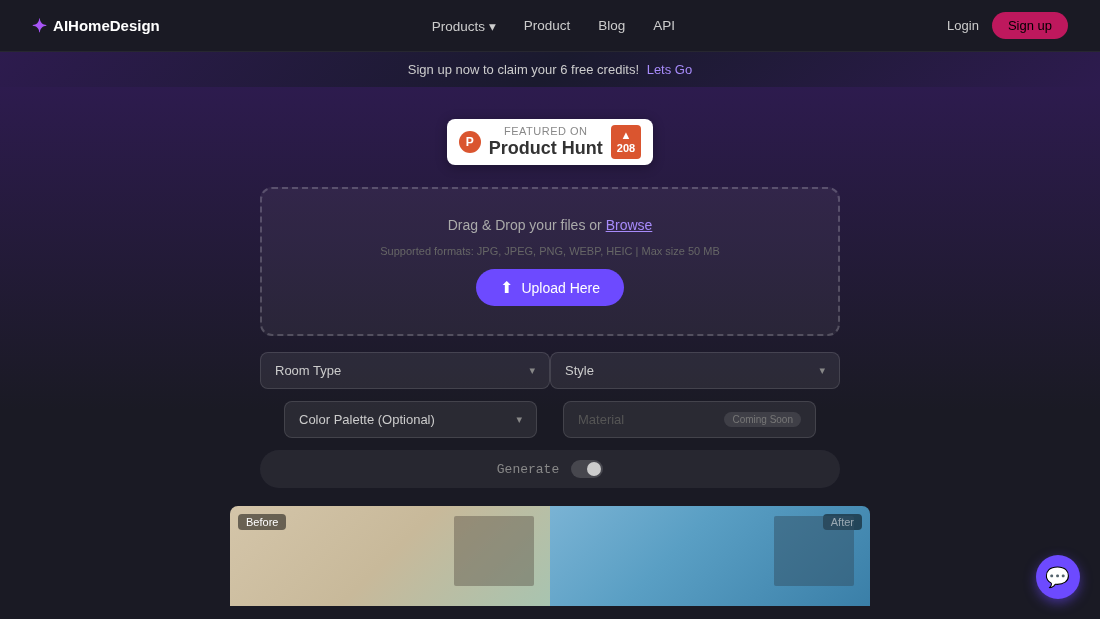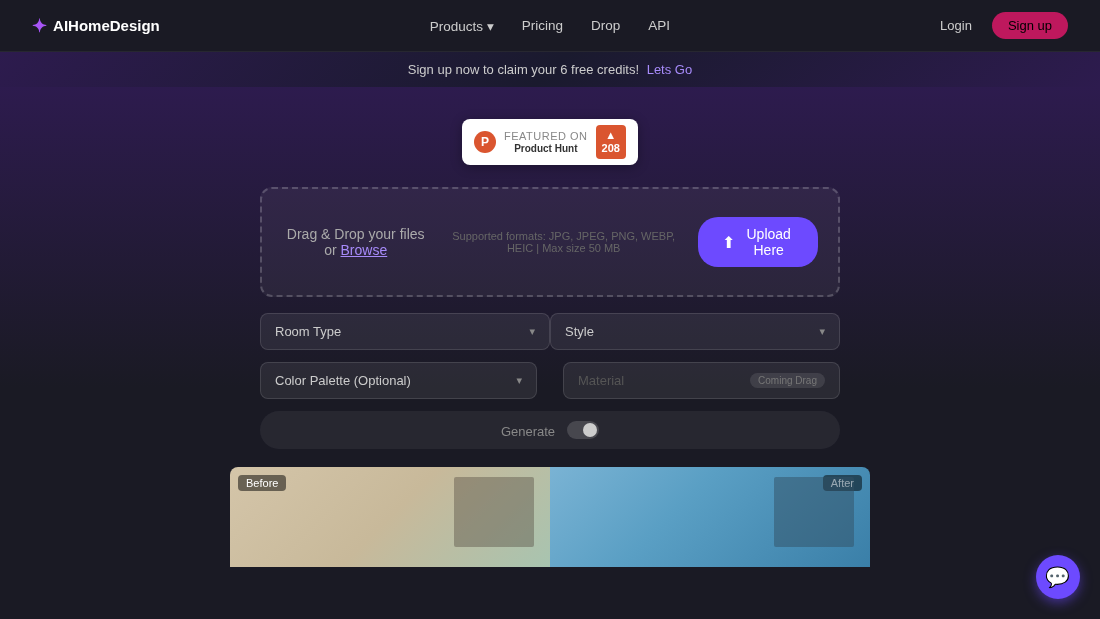--- a/index.html
+++ b/index.html
@@ -45,21 +45,21 @@
       color: #ccc;
       font-size: 13.5px;
       cursor: pointer;
       display: flex;
       align-items: flex-end;
       gap: 4px;
     }
     .nav-actions {
       display: flex;
       align-items: center;
-      gap: 20px;
+      gap: 13px;
     }
     .btn-login {
       font-size: 13px;
       color: #ccc;
       background: none;
       border: none;
       cursor: pointer;
     }
     .btn-signup {
       font-size: 13px;
@@ -120,21 +120,21 @@
       font-weight: bold;
     }
     .ph-text {
       font-size: 11px;
       color: #888;
       text-transform: uppercase;
       letter-spacing: 0.5px;
       line-height: 1.2;
     }
     .ph-product-name {
-      font-size: 10px;
+      font-size: 18px;
       color: #333;
       font-weight: 600;
     }
     .ph-score {
       background: #da552f;
       color: #fff;
       font-size: 11px;
       font-weight: 700;
       padding: 4px 6px;
       border-radius: 4px;
@@ -157,21 +157,21 @@
     }
 
     
     .upload-box {
       width: 580px;
       background: rgba(255,255,255,0.05);
       border: 2px dashed rgba(255,255,255,0.2);
       border-radius: 12px;
       padding: 28px 20px;
       display: flex;
-      flex-direction: row;
+      flex-direction: column;
       align-items: center;
       gap: 12px;
       margin-bottom: 16px;
     }
     .upload-text {
       font-size: 14px;
       color: #aaa;
     }
     .upload-text a {
       color: #a78bfa;
@@ -219,21 +219,21 @@
       font-size: 13px;
       color: #ccc;
     }
     .chevron {
       font-size: 11px;
       color: #888;
     }
 
     
     .options-row2 {
-      width: 580px;
+      width: 532px;
       display: flex;
       gap: 12px;
       margin-bottom: 12px;
       text-align: center;
     }
     .dropdown-left {
       flex: 1;
       background: rgba(255,255,255,0.07);
       border: 1px solid rgba(255,255,255,0.12);
       border-radius: 8px;
@@ -266,24 +266,25 @@
       border-radius: 10px;
     }
 
     
     .generate-row {
       width: 580px;
       background: rgba(255,255,255,0.06);
       border-radius: 30px;
       padding: 10px 20px;
       display: flex;
-      align-items: flex-end;
+      align-items: center;
       justify-content: center;
       gap: 12px;
       cursor: pointer;
+      font-family: Liberation Mono, monospace;
     }
     .generate-label {
       font-size: 13px;
       color: #888;
     }
     .toggle {
       width: 32px;
       height: 18px;
       background: rgba(255,255,255,0.15);
       border-radius: 10px;
@@ -363,22 +364,22 @@
 <nav>
   <div class="nav-logo">
     <span class="nav-logo-star">✦</span>
     <span>AIHomeDesign</span>
   </div>
   <div class="nav-links">
     <span class="nav-link">
       <span>Products</span>
       <span>▾</span>
     </span>
-    <span class="nav-link">Pricing</span>
-    <span class="nav-link">Drop</span>
+    <span class="nav-link">Product</span>
+    <span class="nav-link">Blog</span>
     <span class="nav-link">API</span>
   </div>
   <div class="nav-actions">
     <button class="btn-login">Login</button>
     <button class="btn-signup">Sign up</button>
   </div>
 </nav>
 
 <div class="announcement-bar">
   <span>Sign up now to claim your 6 free credits!</span>
@@ -423,21 +424,21 @@
     </div>
   </div>
 
   <div class="options-row2">
     <div class="dropdown-left">
       <span>Color Palette (Optional)</span>
       <span class="chevron">▾</span>
     </div>
     <div class="dropdown-right">
       <span>Material</span>
-      <span class="coming-soon-badge">Coming Drag</span>
+      <span class="coming-soon-badge">Coming Soon</span>
     </div>
   </div>
 
   <div class="generate-row">
     <span class="generate-label">Generate</span>
     <div class="toggle">
       <div class="toggle-knob"></div>
     </div>
   </div>
 

